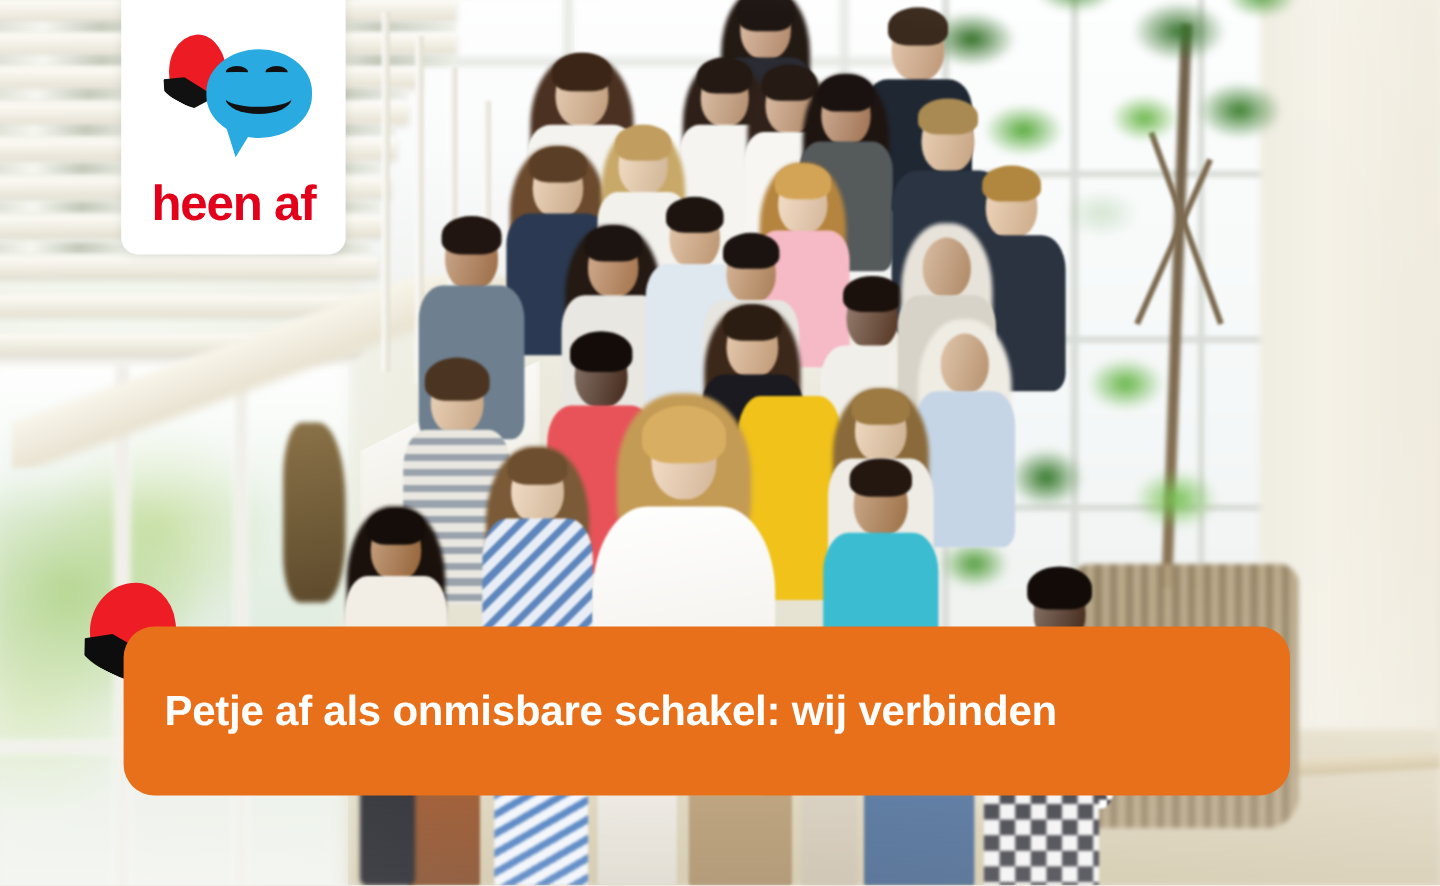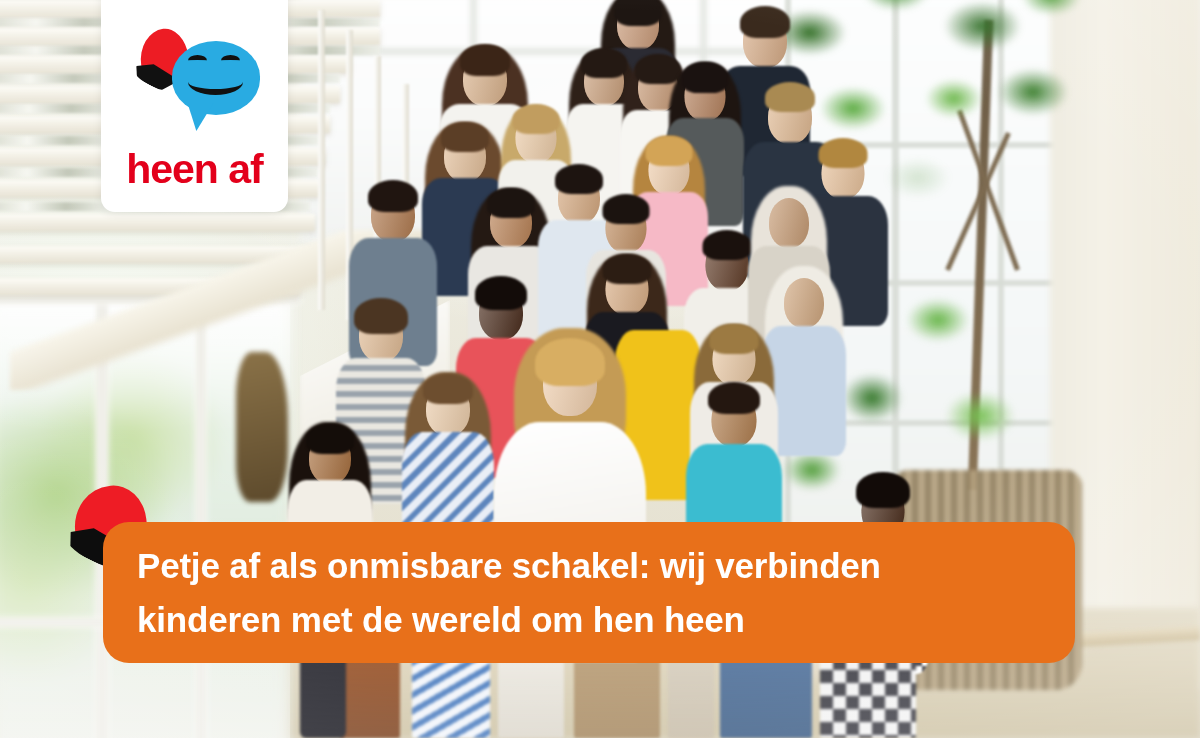--- a/index.html
+++ b/index.html
@@ -629,16 +629,15 @@
       <div class="bubble-tail"></div>
       <div class="eye l"></div>
       <div class="eye r"></div>
       <div class="mouth"></div>
     </div>
     <div class="logo-word">heen af</div>
   </div>
 
   <div class="banner">
     <div class="banner-line">Petje af als onmisbare schakel: wij verbinden</div>
-    <div class="banner-line">kinderen met de wereld om hen heen</div>
   </div>
 
 </div>
 
 </body></html>

